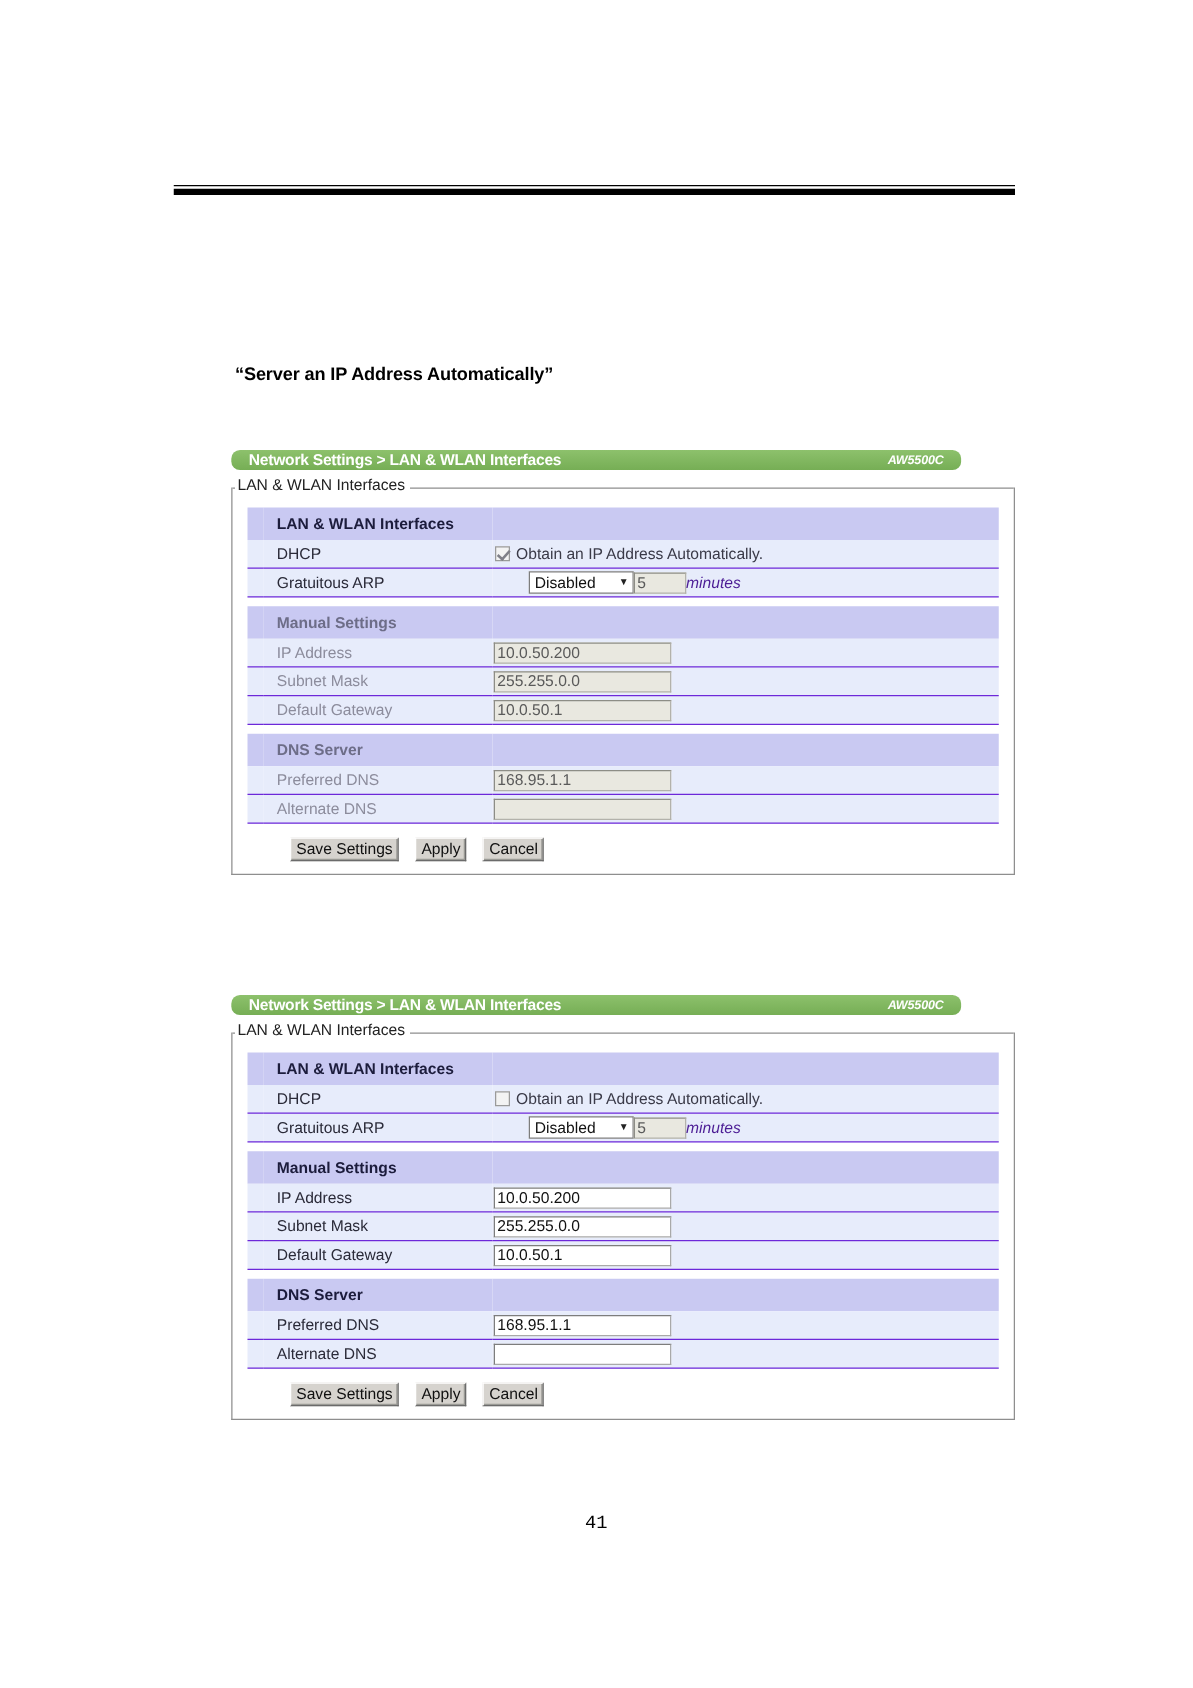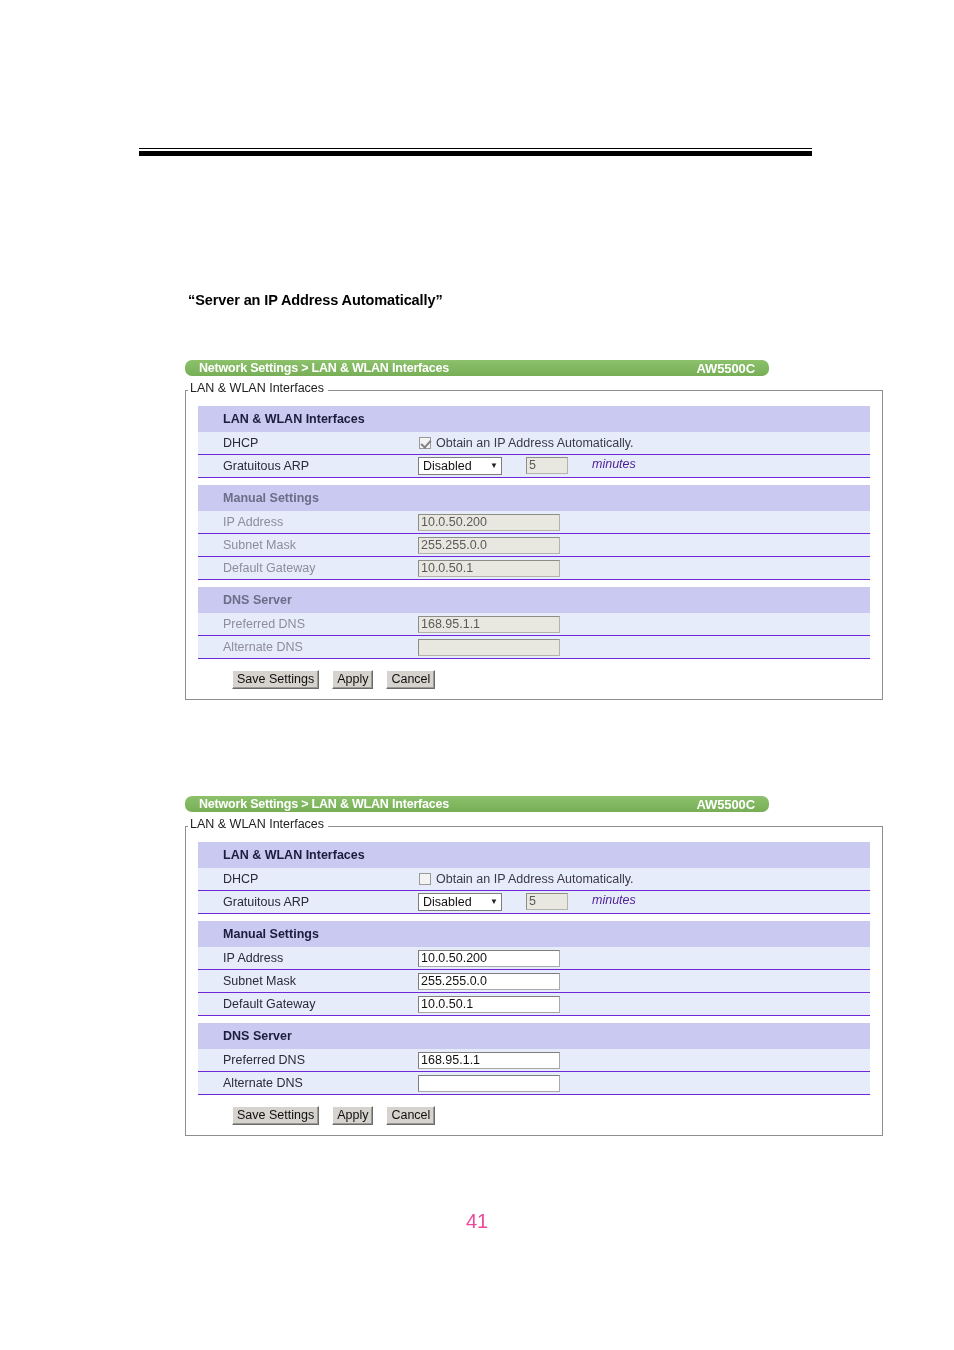--- a/index.html
+++ b/index.html
@@ -46,23 +46,23 @@
     white-space: nowrap;
   }
 
   
   .page-number {
     position: absolute;
     left: 0;
     top: 1210px;
     width: 954px;
     text-align: center;
-    font-family: Liberation Sans, sans-serif;
-    font-size: 20px;
-    color: #ec4899;
+    font-family: Liberation Mono, monospace;
+    font-size: 15px;
+    color: #000000;
   }
 
   
   .panel {
     position: absolute;
     left: 185px;
     width: 584px;
   }
   .panel.p1 { top: 360px; }
   .panel.p2 { top: 796px; }
@@ -81,30 +81,31 @@
   }
   .green-bar .breadcrumb {
     color: #ffffff;
     font-size: 12.5px;
     font-weight: bold;
     letter-spacing: -0.2px;
     white-space: nowrap;
   }
   .green-bar .model {
     color: #ffffff;
-    font-size: 13px;
+    font-size: 10px;
     font-weight: bold;
+    font-style: italic;
     letter-spacing: -0.1px;
     white-space: nowrap;
   }
 
   
   .fieldset {
     margin-top: 14px;
-    width: 698px;
+    width: 627px;
     box-sizing: border-box;
     border: 1px solid #8e8e8e;
     border-top: none;
     position: relative;
     padding: 0 0 10px 0;
     background: #ffffff;
   }
   .fs-topline {
     position: absolute;
     left: 0;
@@ -249,21 +250,21 @@
     border: 1px solid #7d7d7d;
     background: #ffffff;
     font-size: 12.5px;
     color: #111111;
     padding: 0 3px 0 4px;
     vertical-align: middle;
     line-height: 16px;
   }
   .selectbox .arrow { font-size: 8px; color: #222; margin-left: 4px; }
 
-  .field-inline { display: flex; align-items: flex-start; gap: 24px; }
+  .field-inline { display: flex; align-items: center; gap: 0; margin-left: 28px; }
   .unit { font-size: 12.5px; color: #4c1d95; font-style: italic; }
 
   
   .buttons {
     margin-top: 11px;
     padding-left: 34px;
     display: flex;
     gap: 13px;
   }
   .btn {

